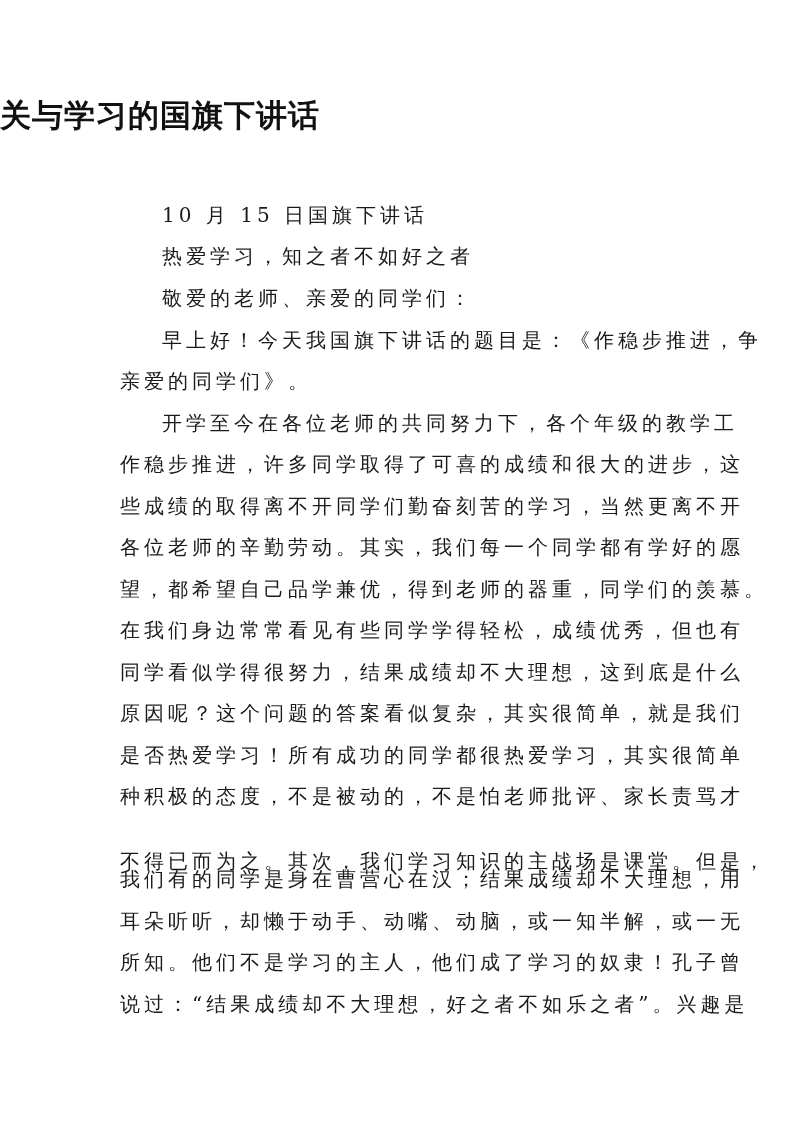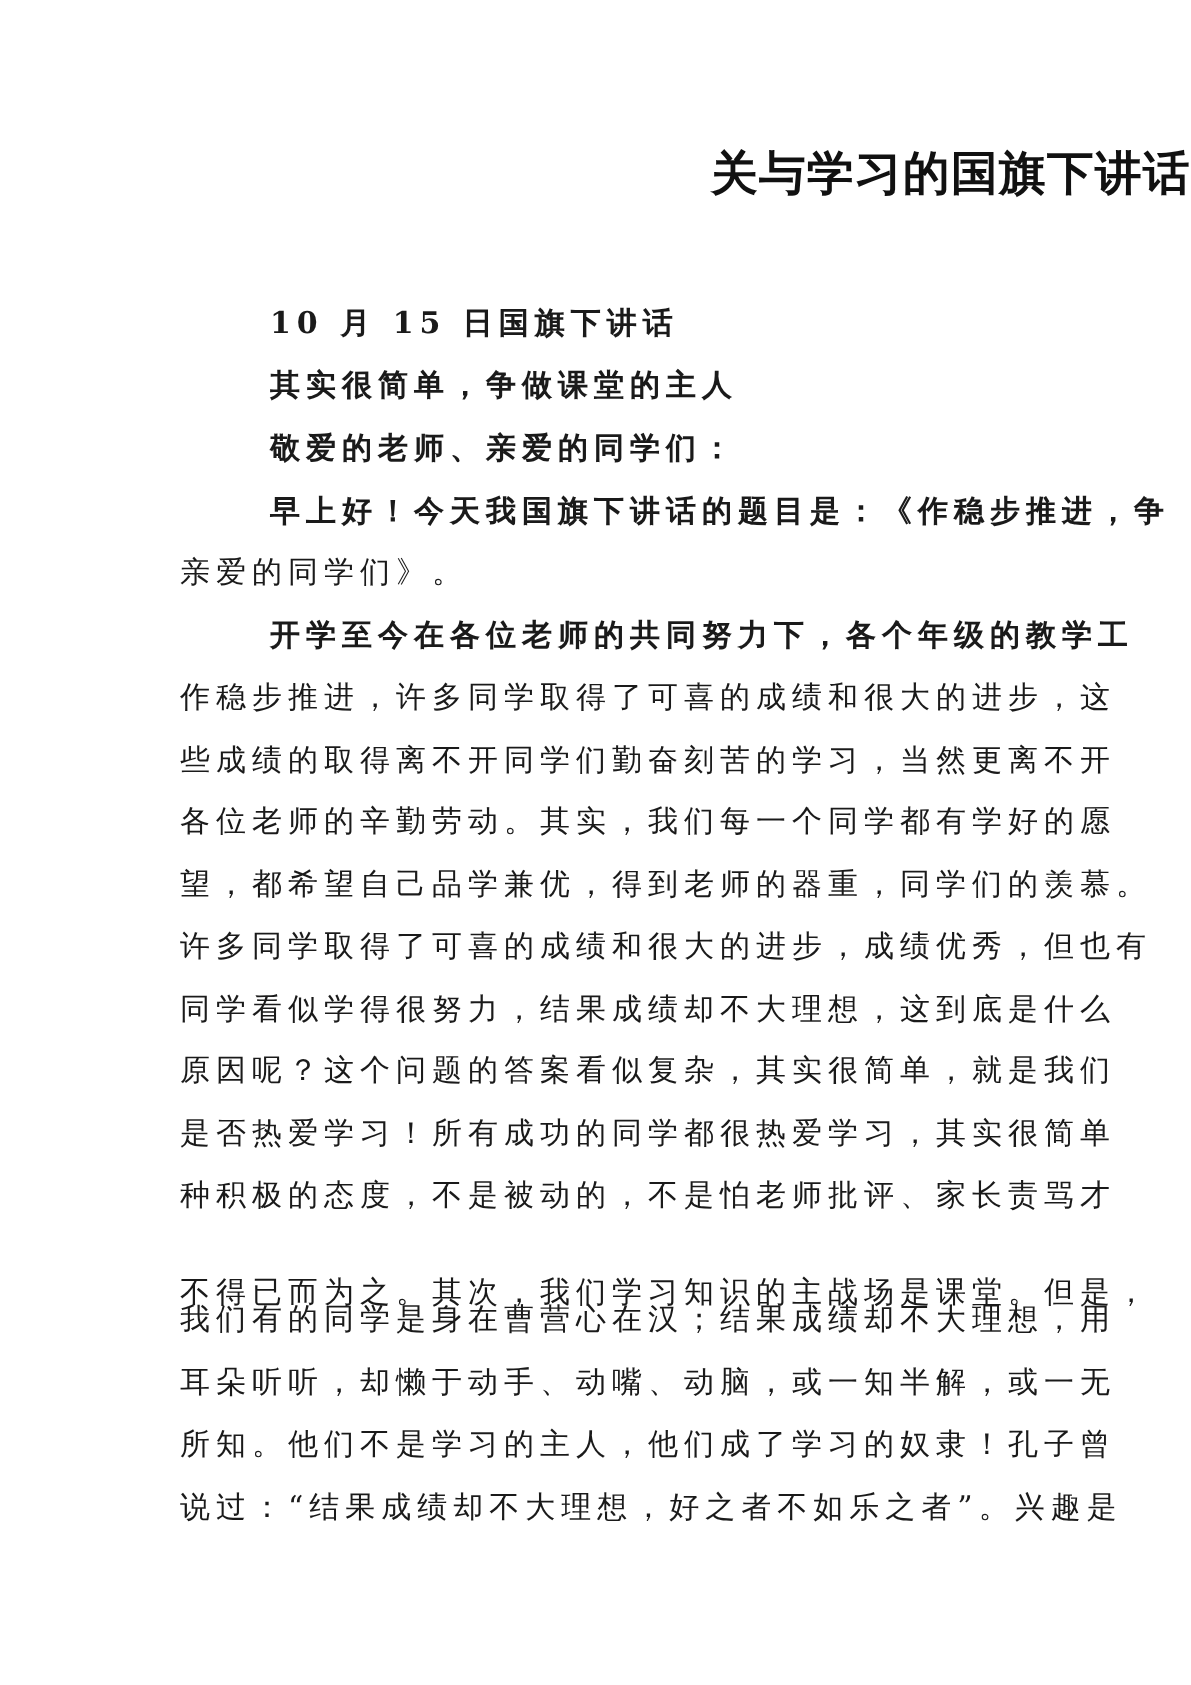--- a/index.html
+++ b/index.html
@@ -1,40 +1,40 @@
 <!DOCTYPE html>
 <html><head>
 <meta charset="utf-8">
 <style>
   html, body { margin: 0; padding: 0; background: #ffffff; }
   body { width: 794px; height: 1123px; position: relative; overflow: hidden;
          font-family: "DejaVu Serif", "Liberation Serif", serif; color: #1a1a1a; }
-  .title { position: absolute; top: 95px; left: 0; width: 794px; text-align: right;
+  .title { position: absolute; top: 95px; left: 0; width: 794px; text-align: left;
            font-size: 31px; font-weight: bold; letter-spacing: 1px; color: #111; }
   .line { position: absolute; left: 120px; width: 560px; font-size: 20px;
           white-space: nowrap; letter-spacing: 4px; line-height: 26px; }
-  .indent { left: 180px; font-weight: bold; }
+  .indent { left: 162px; }
 </style>
 </head>
 <body>
 
 <div>
   <div class="title">关与学习的国旗下讲话</div>
 
   <div class="line indent" style="top:202px">10 月 15 日国旗下讲话</div>
-  <div class="line indent" style="top:243px">其实很简单，争做课堂的主人</div>
+  <div class="line indent" style="top:243px">热爱学习，知之者不如好之者</div>
   <div class="line indent" style="top:285px">敬爱的老师、亲爱的同学们：</div>
   <div class="line indent" style="top:327px">早上好！今天我国旗下讲话的题目是：《作稳步推进，争</div>
   <div class="line" style="top:368px">亲爱的同学们》。</div>
   <div class="line indent" style="top:410px">开学至今在各位老师的共同努力下，各个年级的教学工</div>
   <div class="line" style="top:451px">作稳步推进，许多同学取得了可喜的成绩和很大的进步，这</div>
   <div class="line" style="top:493px">些成绩的取得离不开同学们勤奋刻苦的学习，当然更离不开</div>
   <div class="line" style="top:534px">各位老师的辛勤劳动。其实，我们每一个同学都有学好的愿</div>
   <div class="line" style="top:576px">望，都希望自己品学兼优，得到老师的器重，同学们的羡慕。</div>
-  <div class="line" style="top:617px">许多同学取得了可喜的成绩和很大的进步，成绩优秀，但也有</div>
+  <div class="line" style="top:617px">在我们身边常常看见有些同学学得轻松，成绩优秀，但也有</div>
   <div class="line" style="top:659px">同学看似学得很努力，结果成绩却不大理想，这到底是什么</div>
   <div class="line" style="top:700px">原因呢？这个问题的答案看似复杂，其实很简单，就是我们</div>
   <div class="line" style="top:742px">是否热爱学习！所有成功的同学都很热爱学习，其实很简单</div>
   <div class="line" style="top:783px">种积极的态度，不是被动的，不是怕老师批评、家长责骂才</div>
   <div class="line" style="top:848px">不得已而为之。其次，我们学习知识的主战场是课堂。但是，</div>
   <div class="line" style="top:866px">我们有的同学是身在曹营心在汉；结果成绩却不大理想，用</div>
   <div class="line" style="top:908px">耳朵听听，却懒于动手、动嘴、动脑，或一知半解，或一无</div>
   <div class="line" style="top:949px">所知。他们不是学习的主人，他们成了学习的奴隶！孔子曾</div>
   <div class="line" style="top:991px">说过：“结果成绩却不大理想，好之者不如乐之者”。兴趣是</div>
 </div>

